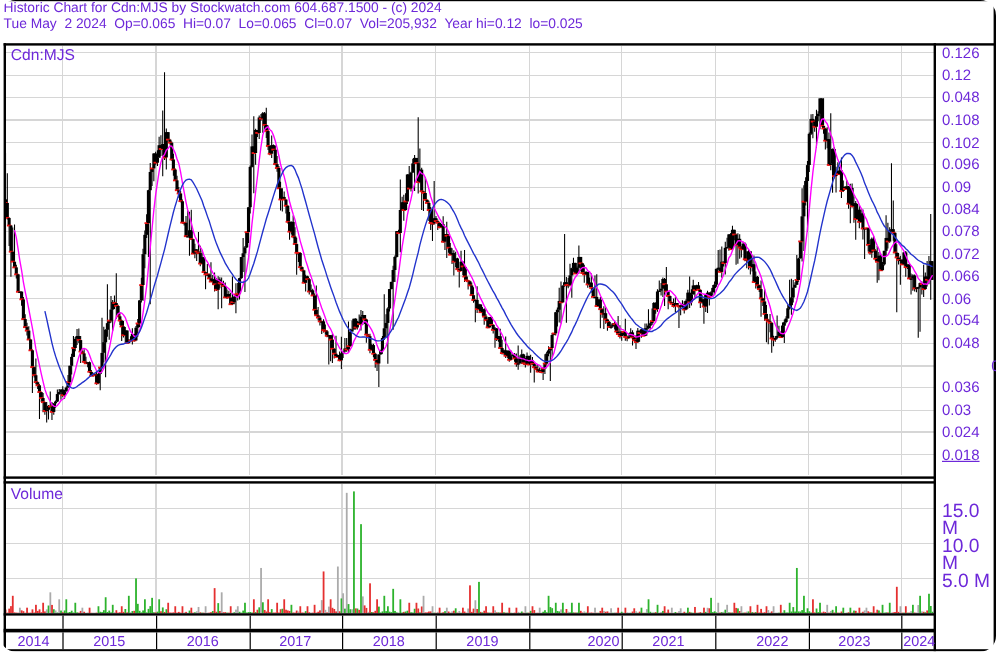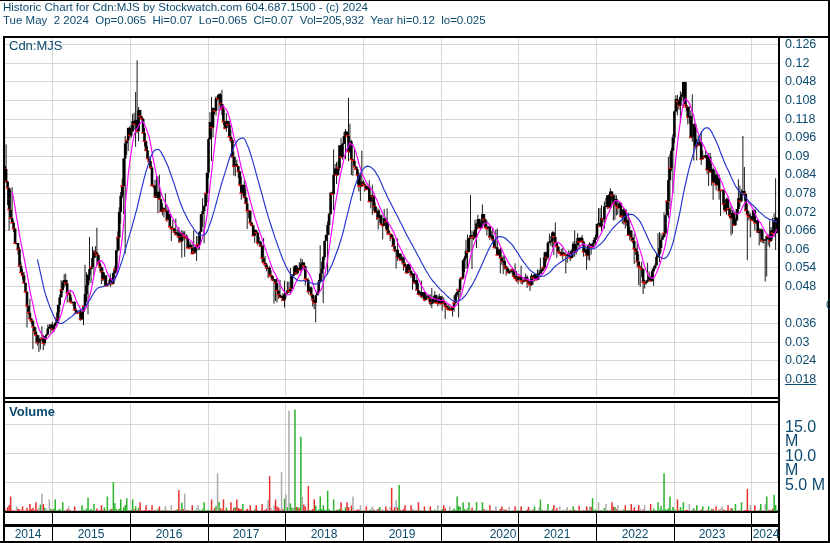--- a/index.html
+++ b/index.html
@@ -1,26 +1,26 @@
 <!DOCTYPE html>
 <html><head>
 <meta charset="utf-8">
 <style>
   html,body{margin:0;padding:0;background:#fff;}
   .chart{
     position:relative;width:830px;height:543px;background:#fff;overflow:hidden;
-    font-family:"Liberation Sans",sans-serif;color:#0c4a6e;
+    font-family:"Liberation Sans",sans-serif;color:#6d28d9;border-radius:13px;
   }
   .hl{position:absolute;left:3px;font-size:11.5px;line-height:13px;white-space:pre;}
   .hl1{top:1px;}
   .hl2{top:14px;}
   .frameline{position:absolute;background:#000;}
   .panelabel{position:absolute;font-size:13px;line-height:14px;}
   .symlabel{left:9px;top:39px;}
-  .vollabel{left:9px;top:405px;font-weight:bold;}
+  .vollabel{left:9px;top:405px;}
   .yticklabel{position:absolute;left:785px;font-size:12.5px;line-height:14px;}
   .vticklabel{position:absolute;left:785px;font-size:16px;line-height:14px;}
   .yearlabel{position:absolute;top:527px;width:44px;text-align:center;font-size:12px;line-height:14px;}
   .divider{position:absolute;width:1px;background:#000;}
   svg{position:absolute;left:0;top:0;}
 </style>
 </head>
 <body>
 
 <div class="chart">
@@ -1443,21 +1443,21 @@
   <div class="frameline" style="left:828px;top:0;width:2px;height:543px;"></div>
 
   <div class="panelabel symlabel">Cdn:MJS</div>
   <div class="panelabel vollabel">Volume</div>
 
   <div id="ylabels">
       <div class="yticklabel" style="top: 37px;">0.126</div>
       <div class="yticklabel" style="top: 56px;">0.12</div>
       <div class="yticklabel" style="top: 74px;">0.048</div>
       <div class="yticklabel" style="top: 93px;">0.108</div>
-      <div class="yticklabel" style="top: 112px;">0.118</div>
+      <div class="yticklabel" style="top: 112px;">0.102</div>
       <div class="yticklabel" style="top: 130px;">0.096</div>
       <div class="yticklabel" style="top: 149px;">0.09</div>
       <div class="yticklabel" style="top: 167px;">0.084</div>
       <div class="yticklabel" style="top: 186px;">0.078</div>
       <div class="yticklabel" style="top: 205px;">0.072</div>
       <div class="yticklabel" style="top: 223px;">0.066</div>
       <div class="yticklabel" style="top: 242px;">0.06</div>
       <div class="yticklabel" style="top: 260px;">0.054</div>
       <div class="yticklabel" style="top: 279px;">0.048</div>
       <div class="yticklabel" style="top: 298px; margin-left: 41px;">0.042</div>
@@ -1473,21 +1473,21 @@
     </div>
   <div id="xlabels">
       <div class="yearlabel" style="left: 6px;">2014</div>
       <div class="yearlabel" style="left: 69px;">2015</div>
       <div class="yearlabel" style="left: 147px;">2016</div>
       <div class="yearlabel" style="left: 224px;">2017</div>
       <div class="yearlabel" style="left: 302px;">2018</div>
       <div class="yearlabel" style="left: 380px;">2019</div>
       <div class="yearlabel" style="left: 481px;">2020</div>
       <div class="yearlabel" style="left: 535px;">2021</div>
-      <div class="yearlabel" style="left: 613px;">2022</div>
+      <div class="yearlabel" style="left: 613px; text-align: right;">2022</div>
       <div class="yearlabel" style="left: 690px;">2023</div>
       <div class="yearlabel" style="left: 744px;">2024</div>
     </div>
   <div id="dividers">
       <div class="divider" style="left: 52px; top: 513px; height: 11px;"></div>
       <div class="divider" style="left: 52px; top: 527px; height: 14px;"></div>
       <div class="divider" style="left: 130px; top: 513px; height: 11px;"></div>
       <div class="divider" style="left: 130px; top: 527px; height: 14px;"></div>
       <div class="divider" style="left: 208px; top: 513px; height: 11px;"></div>
       <div class="divider" style="left: 208px; top: 527px; height: 14px;"></div>

